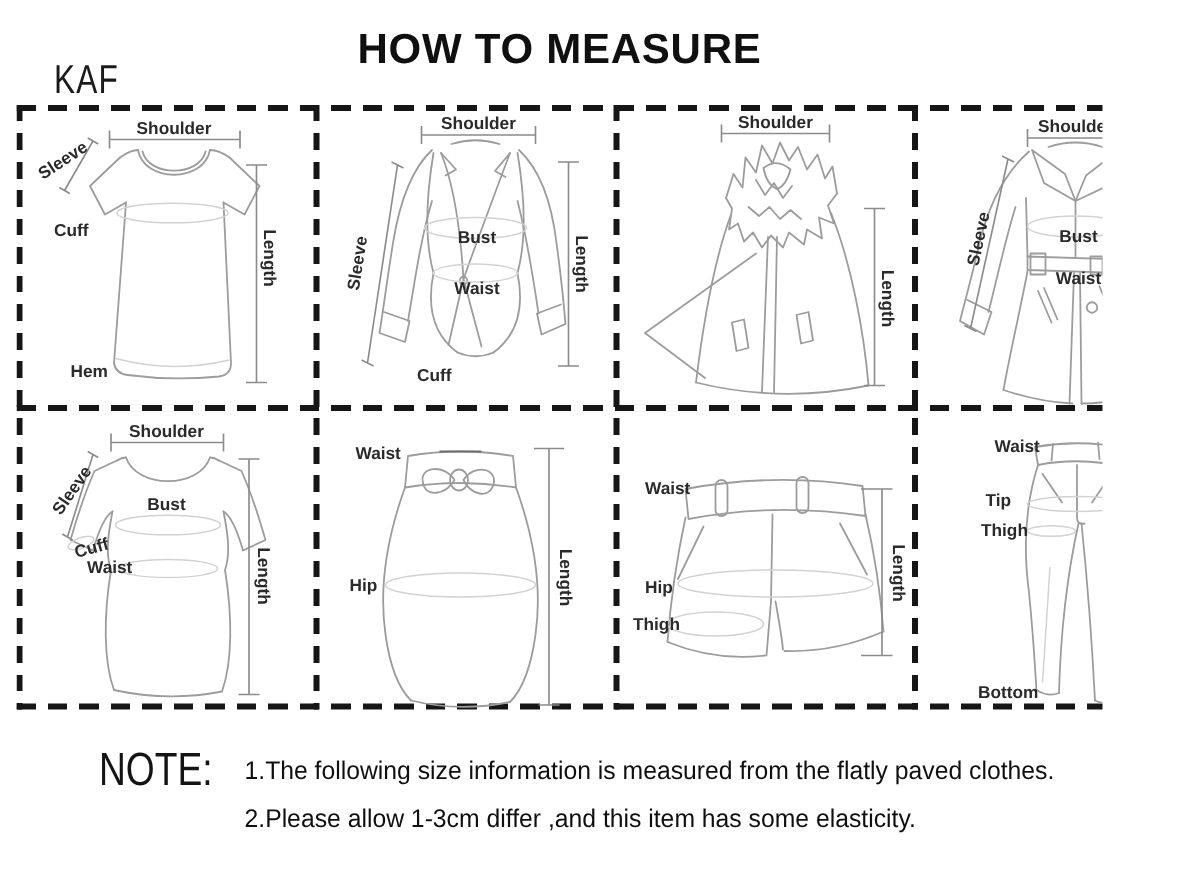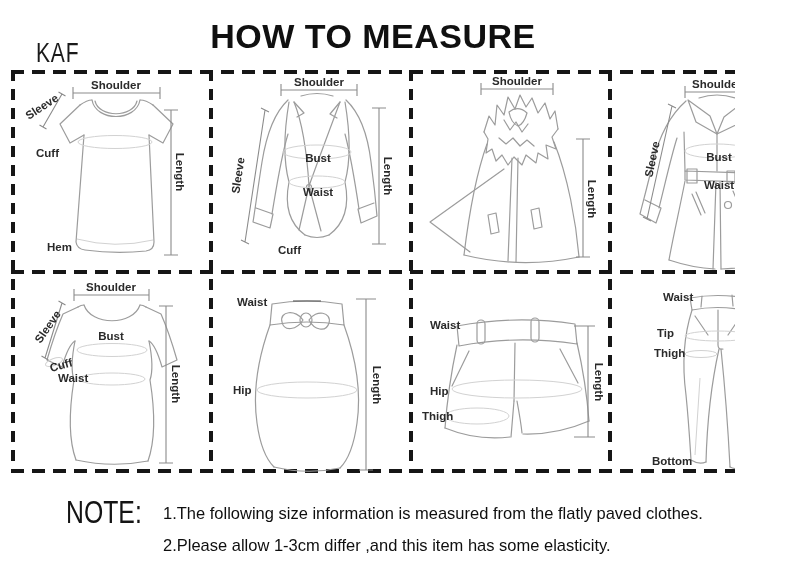--- a/index.html
+++ b/index.html
@@ -1,21 +1,21 @@
 <!DOCTYPE html>
 <html><head>
 <meta charset="utf-8">
 <style>
   html,body{margin:0;padding:0;background:#fff;}
   .page{position:relative;width:724px;height:586px;background:#ffffff;overflow:hidden;
         font-family:"Liberation Sans",sans-serif;color:#1c1c1c;margin-left:11px;}
   
   .brand{position:absolute;left:25px;top:38px;font-size:27px;font-weight:500;color:#1a1a1a;
          transform:scaleX(.78);transform-origin:left center;letter-spacing:1px;}
-  .title{position:absolute;left:0;right:0;top:17px;text-align:center;font-size:34px;
+  .title{position:absolute;left:0;right:0;top:17px;text-align:center;font-size:28px;
          font-weight:700;letter-spacing:.5px;color:#101010;}
   
   .hline{position:absolute;left:0;width:800px;height:4px;
          background:repeating-linear-gradient(90deg,#161616 0 13px,transparent 13px 21px);}
   .vline{position:absolute;top:70px;height:403px;width:3.5px;
          background:repeating-linear-gradient(180deg,#161616 0 11px,transparent 11px 19px);}
   .h1{top:70px}.h2{top:270px}.h3{top:469px}
   .v1{left:0px}.v2{left:198px}.v3{left:398px}.v4{left:597px}
   
   .cell{position:absolute;width:200px;height:200px;font-weight:bold;}

